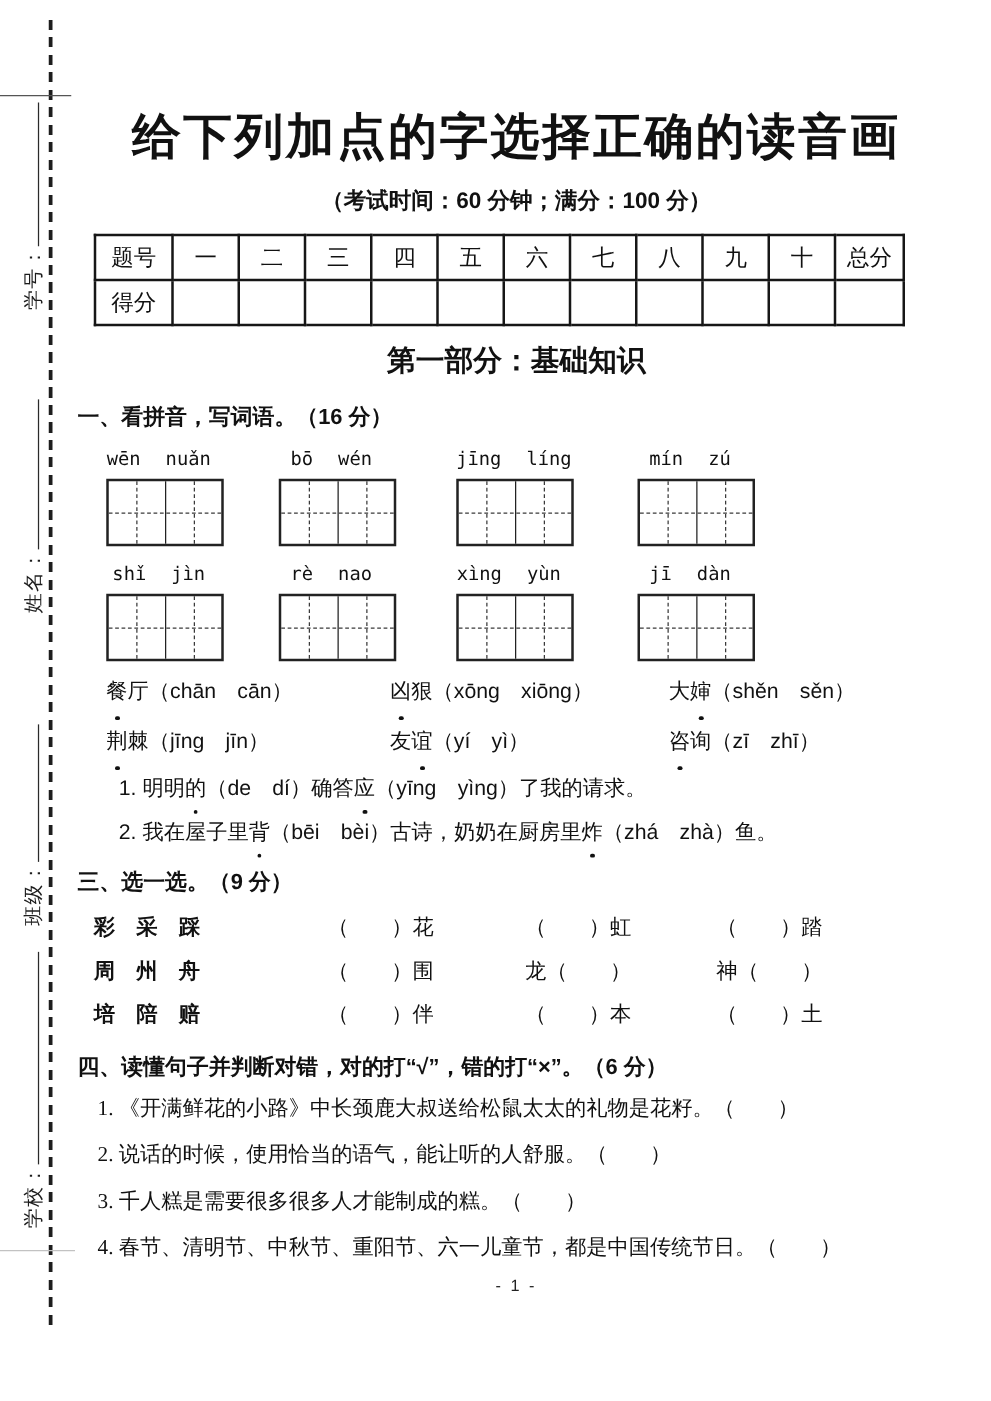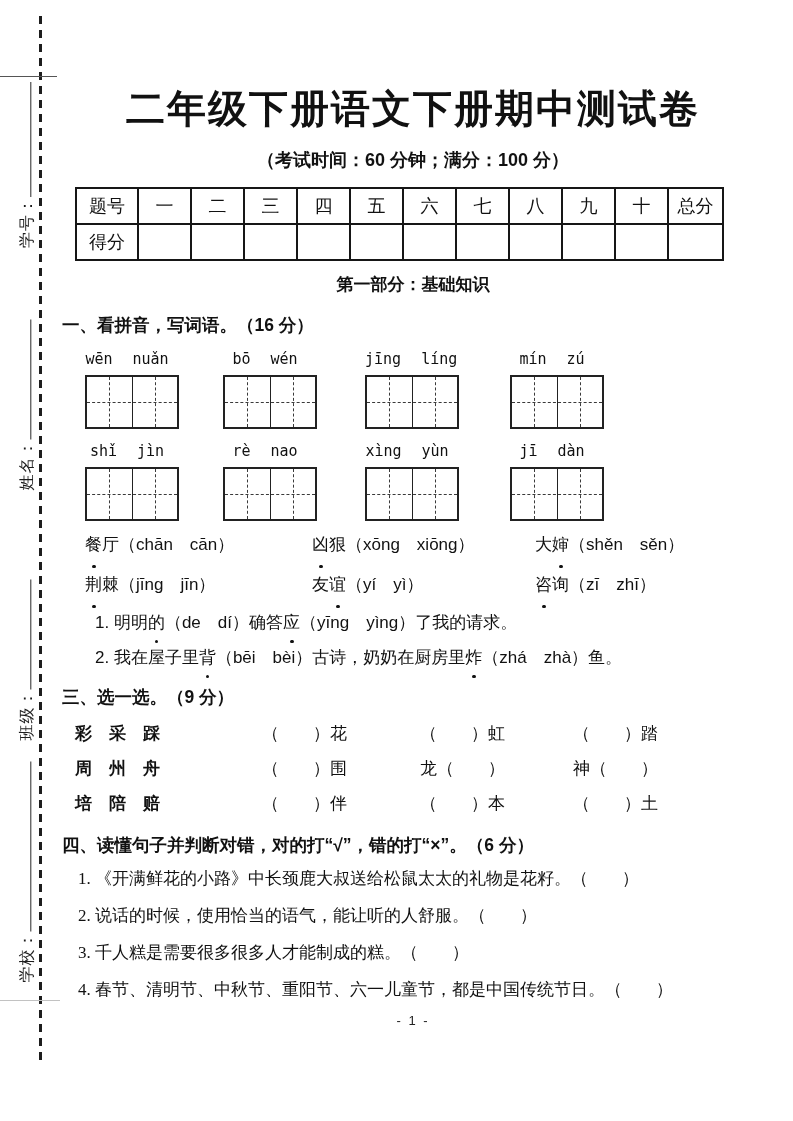--- a/index.html
+++ b/index.html
@@ -25,21 +25,21 @@
   .title{margin-top:82px;text-align:center;font-size:39px;font-weight:700;letter-spacing:2px;}
   .subtitle{margin-top:12px;text-align:center;font-size:18px;font-weight:700;}
   table.score{border-collapse:collapse;margin:15px 0 0 13px;table-layout:fixed;}
   table.score td{
     border:2px solid #161616;height:34px;text-align:center;
     font-size:18px;padding:0;
   }
   td.c-label{width:60px;}
   td.c-num{width:51px;}
   td.c-total{width:53px;}
-  .part1{margin-top:12px;text-align:center;font-size:17px;font-weight:700;}
+  .part1{margin-top:12px;text-align:center;font-size:23px;font-weight:700;}
   .qheading{font-size:17.5px;font-weight:700;white-space:pre;}
   .q1-head{margin-top:17px;}
   
   .pinyin-row{display:flex;margin-top:13px;}
   .pgroup{width:84px;}
   .pg1{margin-left:23px;}.pg2{margin-left:54px;}.pg3{margin-left:58px;}.pg4{margin-left:61px;}
   .pinyin{
     text-align:center;font-family:"DejaVu Sans Mono",monospace;
     font-size:15px;word-spacing:11px;margin-bottom:7px;white-space:pre;
   }
@@ -92,21 +92,21 @@
 </div>
 <div class="side-field" style="top:660px;">
   <span>班级：</span><span class="s-line" style="width:110px;"></span>
 </div>
 <div class="side-field" style="top:872px;">
   <span>学校：</span><span class="s-line" style="width:170px;"></span>
 </div>
 
 <div class="content">
 
-  <div class="title">二年级下册语文下册期中测试卷</div>
+  <div class="title">给下列加点的字选择正确的读音画</div>
   <div class="subtitle">（考试时间：60 分钟；满分：100 分）</div>
 
   <table class="score">
     <tbody>
         <tr>
       <td class="c-label">题号</td>
       <td class="c-num">一</td>
       <td class="c-num">二</td>
       <td class="c-num">三</td>
       <td class="c-num">四</td>

